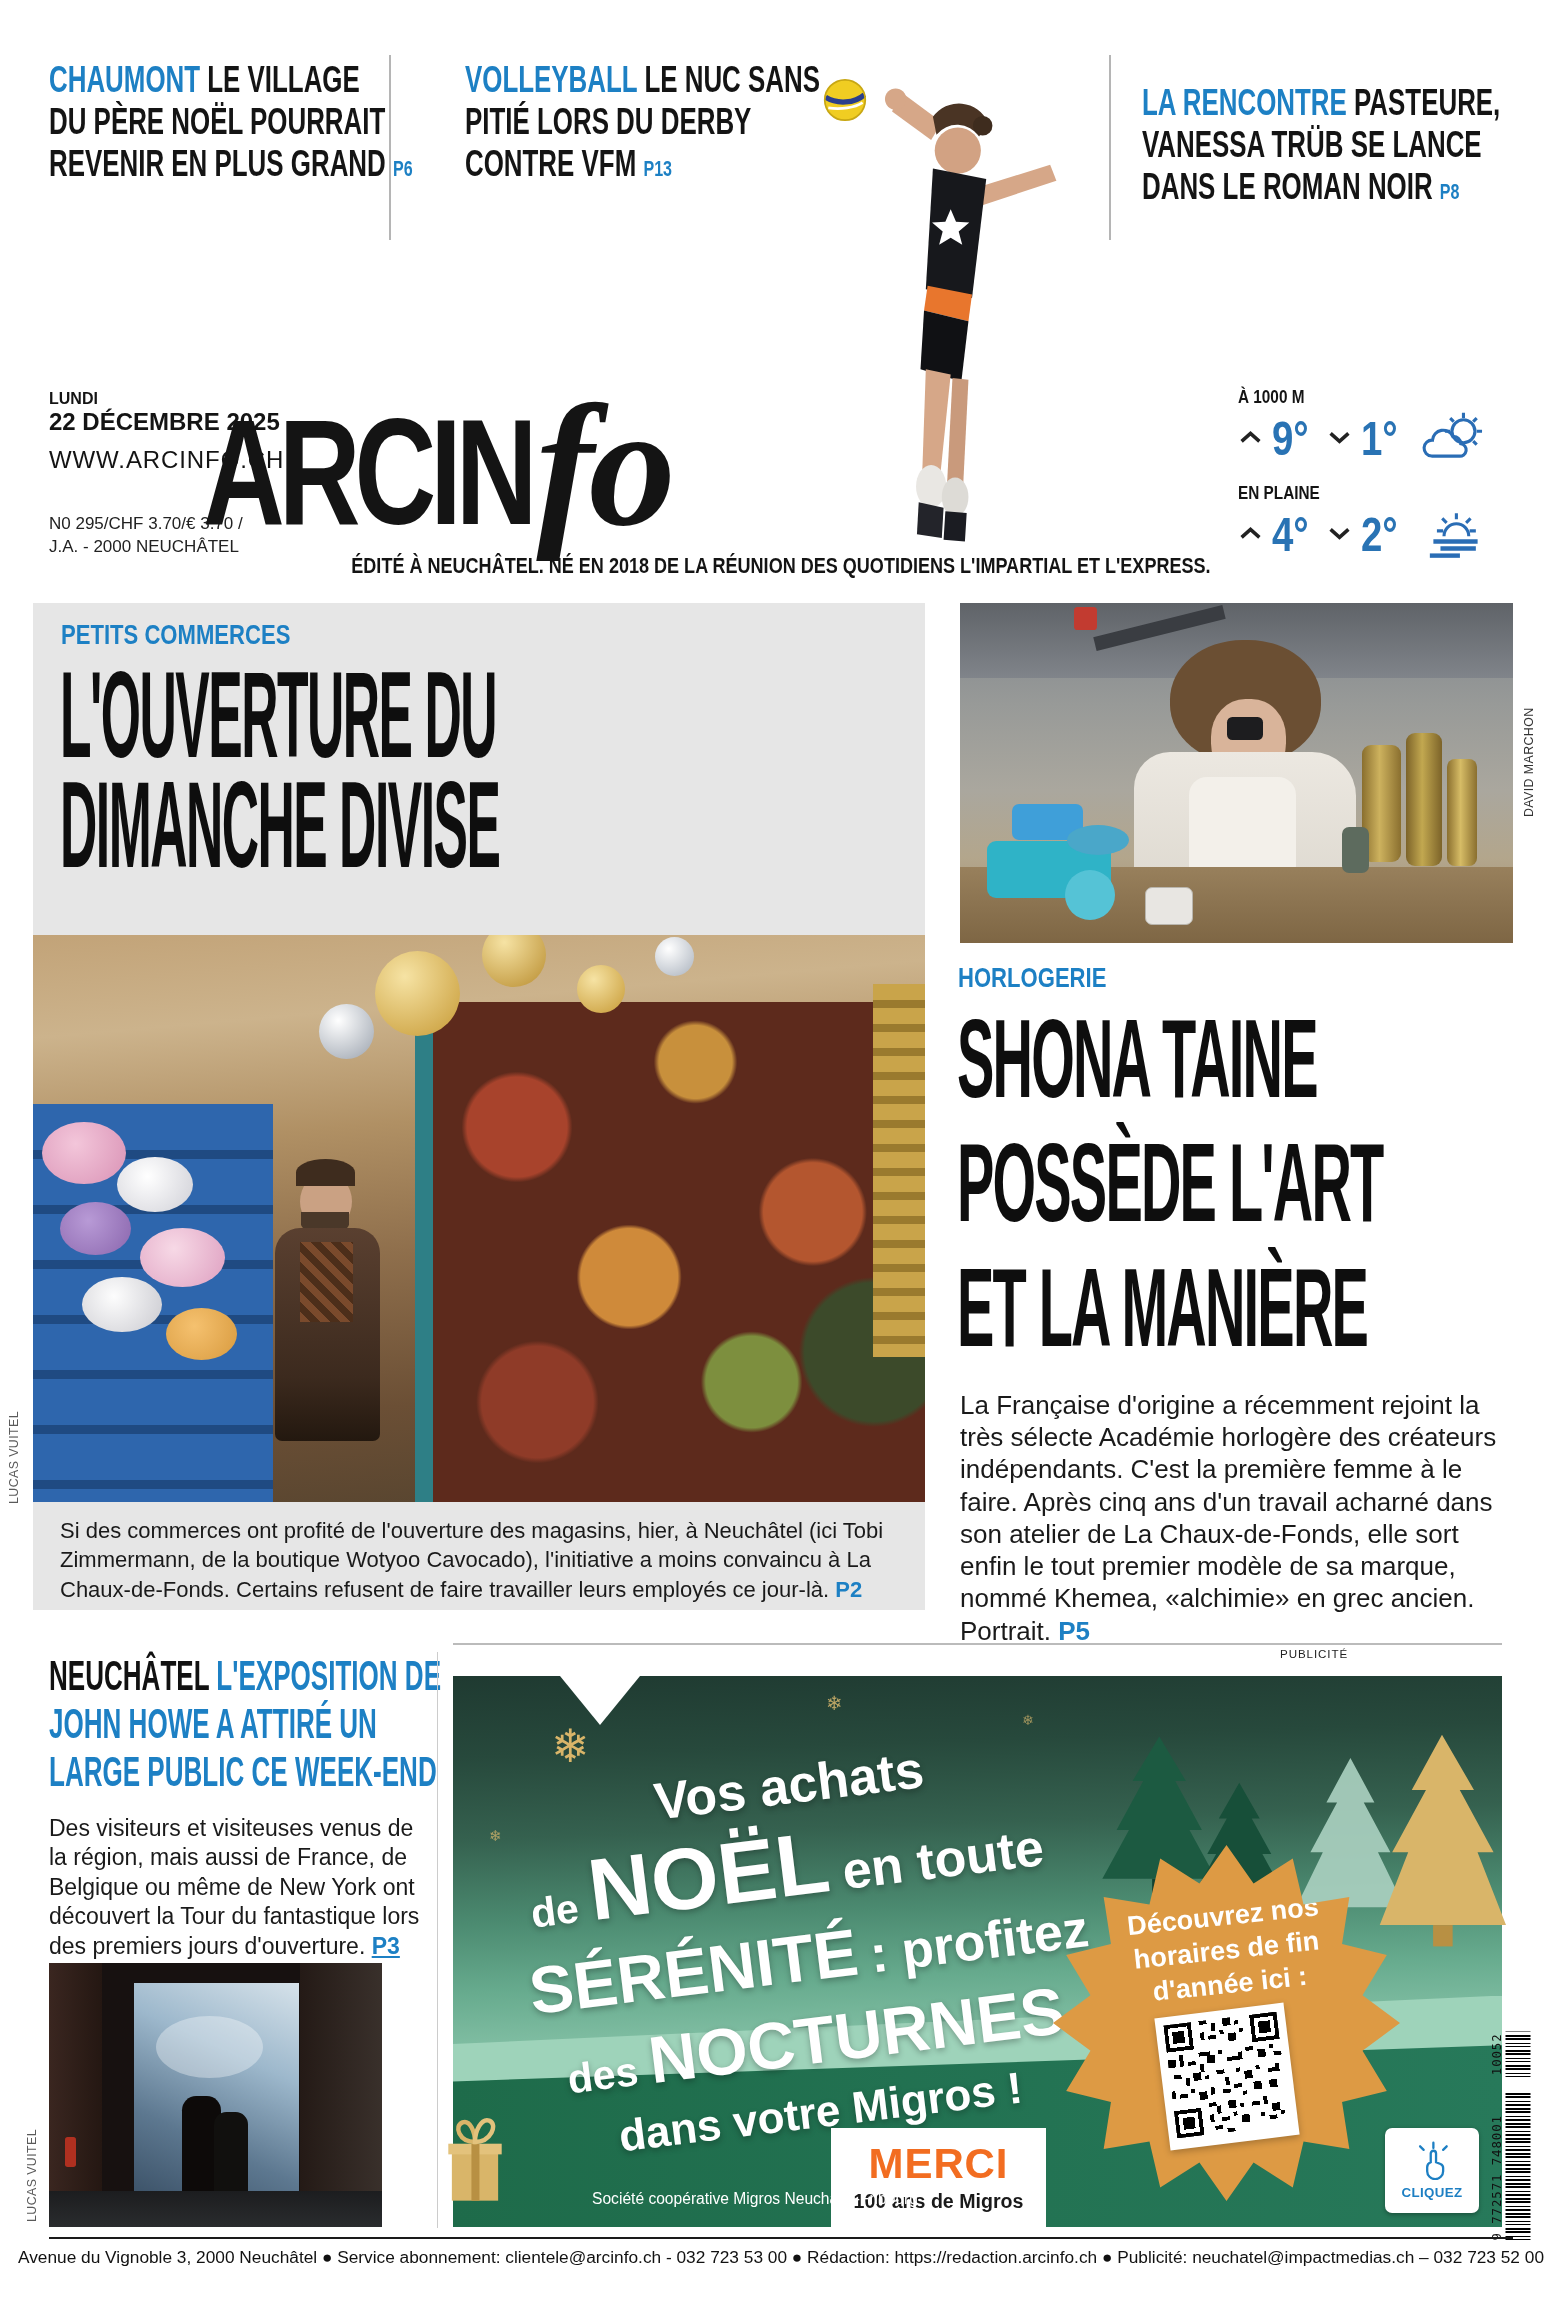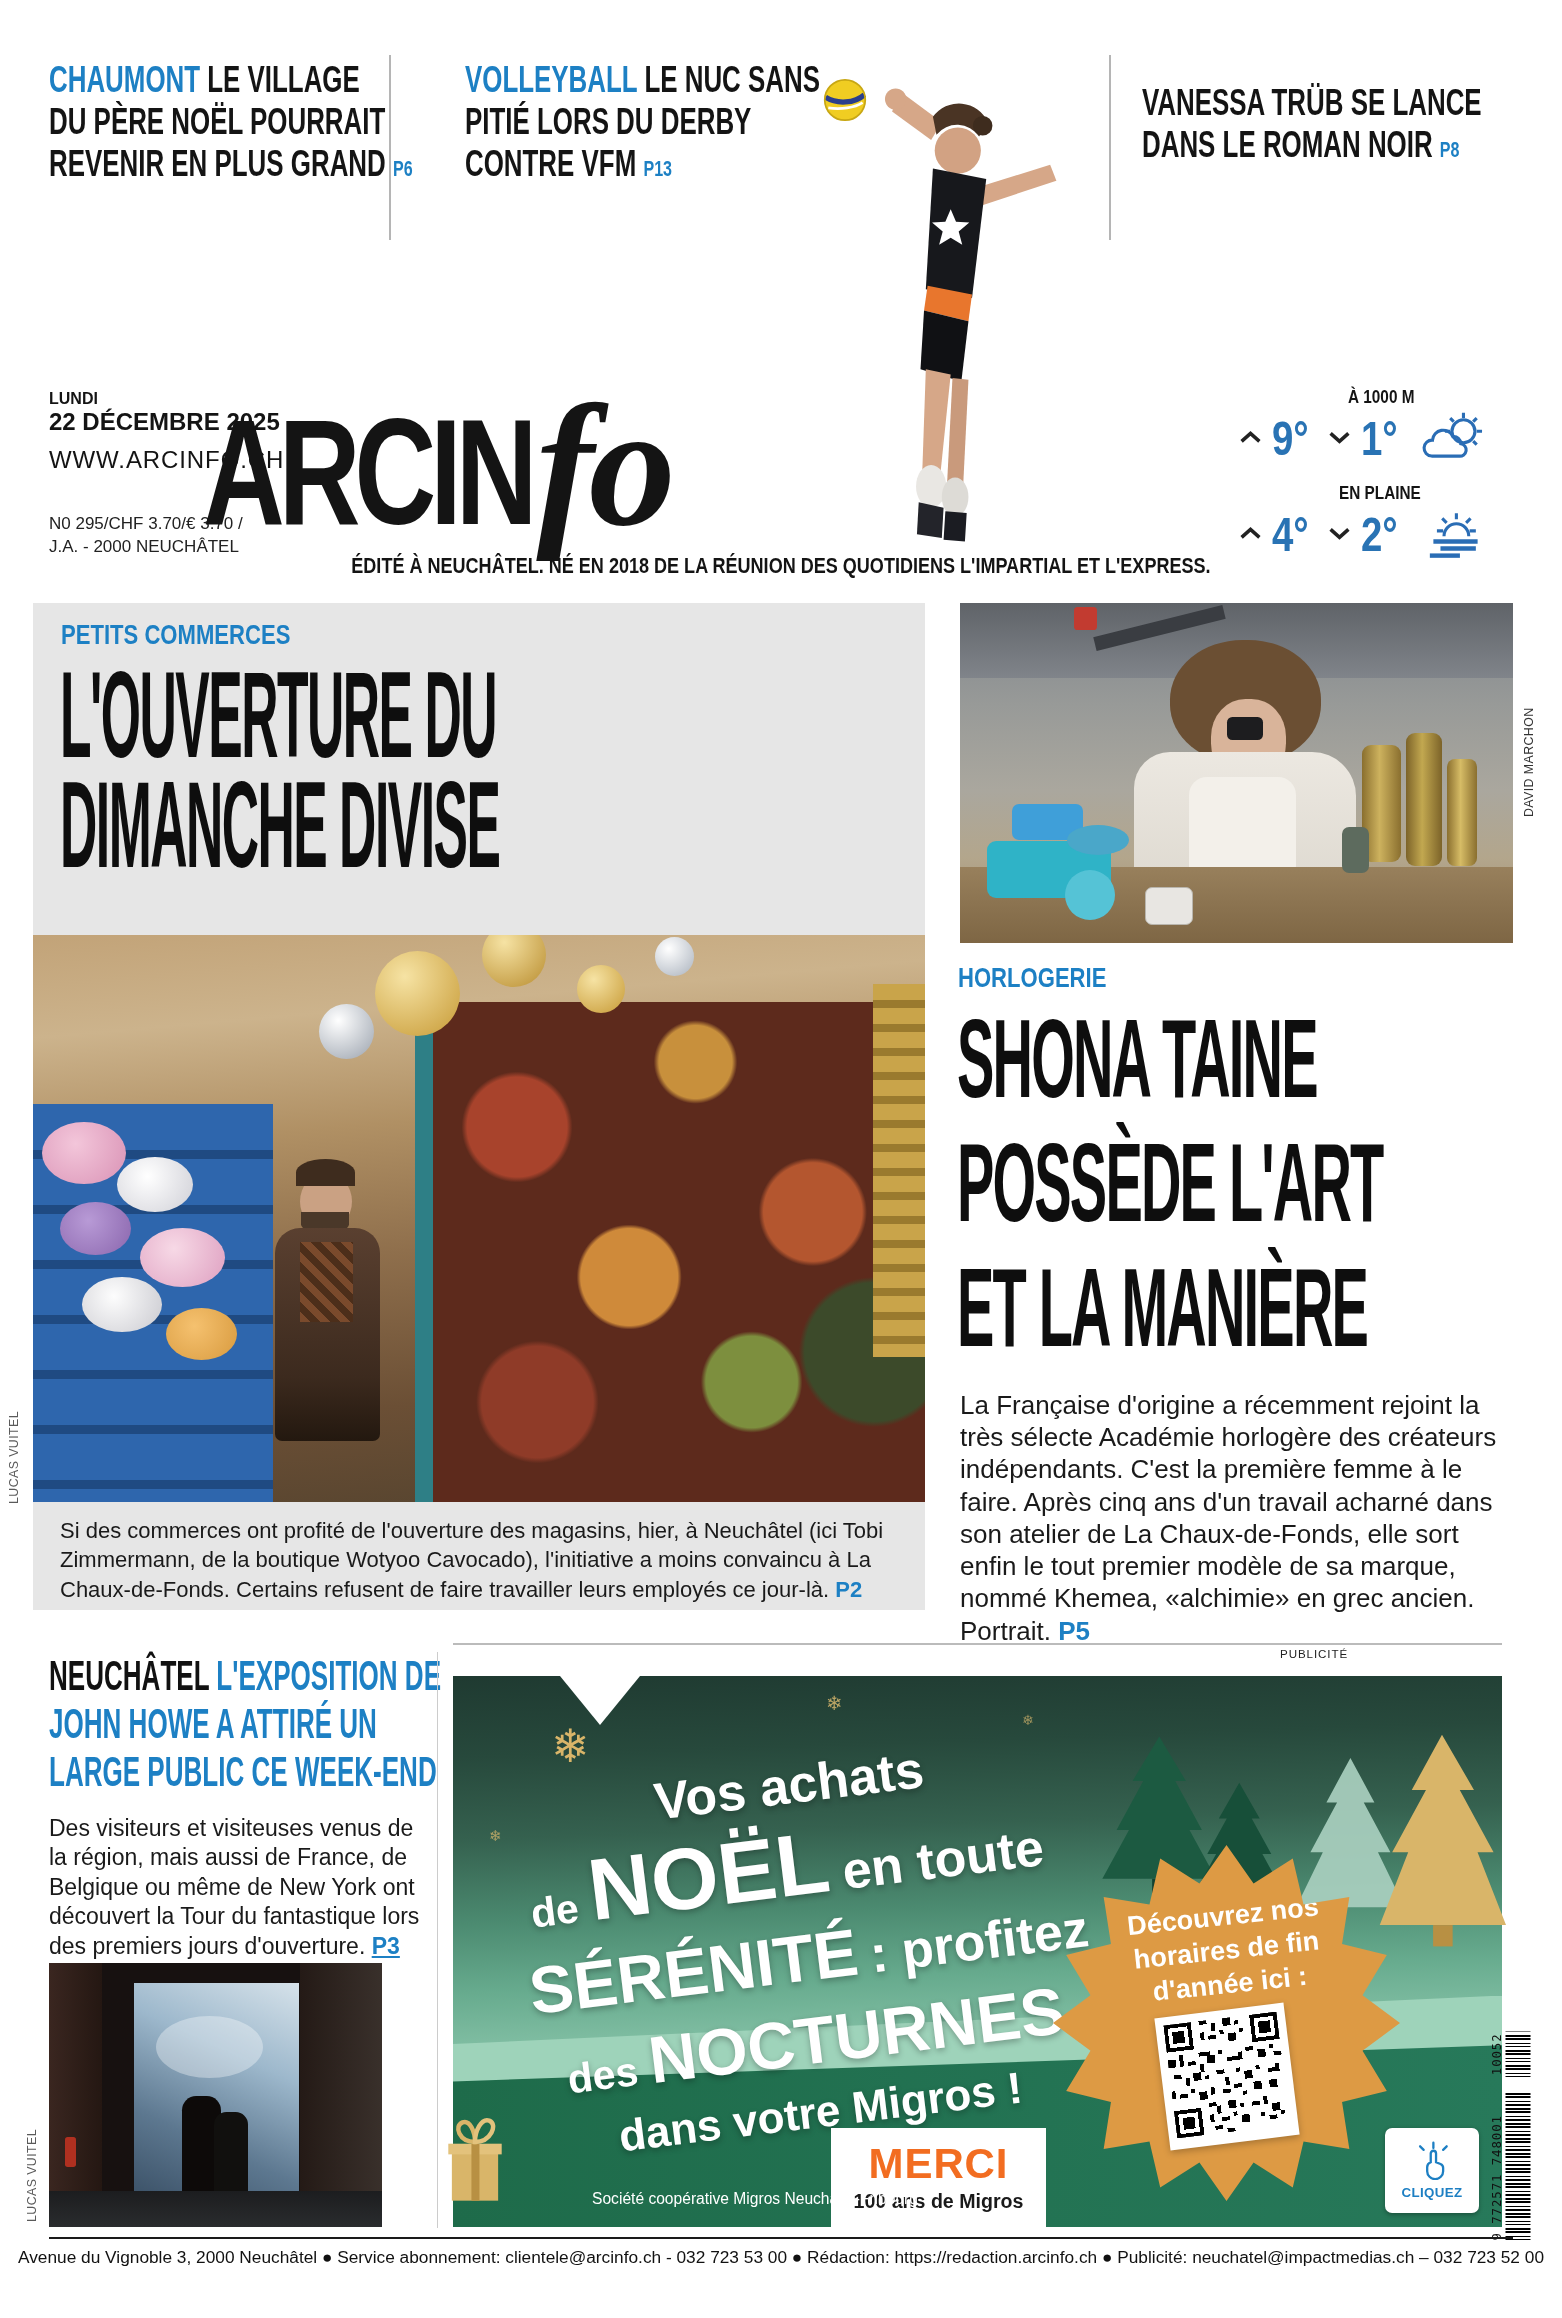--- a/index.html
+++ b/index.html
@@ -69,39 +69,40 @@
       <ellipse cx="62" cy="462" rx="17" ry="24" fill="#e9e7e3"></ellipse>
       <ellipse cx="89" cy="474" rx="15" ry="22" fill="#dddbd6"></ellipse>
       <path d="M48 480 L76 486 L74 520 L46 516 Z" fill="#23242a"></path>
       <path d="M78 490 L102 492 L100 524 L76 522 Z" fill="#1b1c22"></path>
     </svg>
   </div>
 
   <div class="abs vrule" style="left:1109px;top:55px;height:185px;"></div>
 
   <div class="abs teaser" style="left:1142px;top:82px;width:391px;">
+    <div class="line"><span class="sqz s70"><span class="kicker">LA RENCONTRE</span> <span>PASTEURE,</span></span></div>
     <div class="line"><span class="sqz s70">VANESSA TRÜB SE LANCE</span></div>
     <div class="line"><span class="sqz s70"><span>DANS LE ROMAN NOIR</span> <span class="pref">P8</span></span></div>
   </div>
 
   <div class="abs" style="left:49px;top:389px;">
     <div style="font-size:16px;font-weight:bold;line-height:1.2;">LUNDI</div>
     <div style="font-size:24px;font-weight:bold;line-height:1.2;">22 DÉCEMBRE 2025</div>
     <div style="font-size:24px;letter-spacing:0.9px;margin-top:9px;">WWW.ARCINFO.CH</div>
     <div style="font-size:17px;margin-top:39px;line-height:1.35;color:#222;">
       <div>N0 295/CHF 3.70/€ 3.70 /</div>
       <div>J.A. - 2000 NEUCHÂTEL</div>
     </div>
   </div>
 
   <div class="abs" style="left:203px;top:366px;width:622px;height:191px;">
     <span class="sqz s75" style="font-size:151px;font-weight:bold;letter-spacing:-8px;color:#141414;">ARCIN</span><span class="sqz" style="font-family:'Liberation Serif', serif;font-style:italic;font-weight:bold;font-size:174px;letter-spacing:-5.3px;margin-left:-105px;color:#141414;">fo</span>
   </div>
 
-  <div class="abs" style="left:1238px;top:386px;width:302px;text-align:center;">
+  <div class="abs" style="left:1238px;top:386px;width:302px;">
     <div style="font-size:18.7px;font-weight:bold;"><span class="sqz s82">À 1000 M</span></div>
     <div style="display:flex;align-items:center;gap:9px;margin-top:1.8px;">
       <span><svg width="25" height="16" viewBox="0 0 28 18">
             <polyline points="4,14 14,5 24,14" stroke="#222" stroke-width="4" fill="none"></polyline>
           </svg></span>
       <span class="sqz s80" style="font-size:48px;font-weight:bold;color:#2973b4;">9°</span>
       <span><svg width="25" height="16" viewBox="0 0 28 18">
             <polyline points="4,5 14,14 24,5" stroke="#222" stroke-width="4" fill="none"></polyline>
           </svg></span>
       <span class="sqz s80" style="font-size:48px;font-weight:bold;color:#2973b4;">1°</span>

